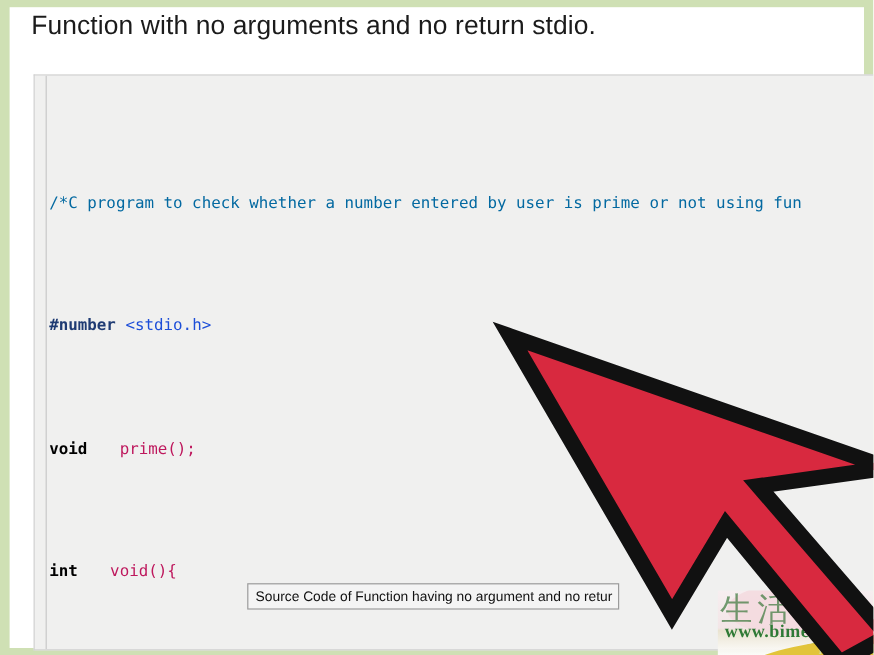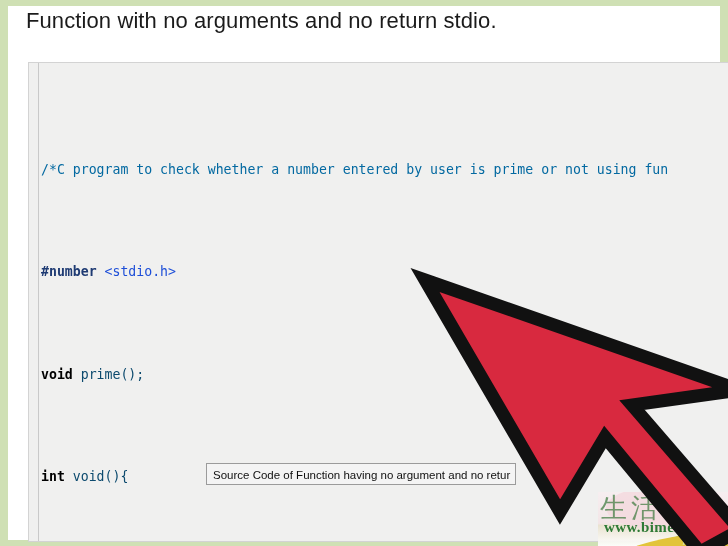--- a/index.html
+++ b/index.html
@@ -75,27 +75,27 @@
     font-size: 13.2px;
     line-height: 25.6px;
     white-space: pre;
     color: #202020;
   }
   .code-line { white-space: pre; }
   .tok-cmt  { color: #0369a1; }
   .tok-kw   { color: #000000; font-weight: bold; }
   .tok-hdr  { color: #1d4ed8; font-weight: normal; }
   .tok-pre  { color: #1f3b73; font-weight: bold; }
-  .tok-pln  { color: #0c4a6e; }
+  .tok-pln  { color: #be185d; padding-left: 19px; }
 
   
   .tooltip {
     position: absolute;
     left: 206px;
-    top: 463px;
+    top: 486px;
     height: 22px;
     line-height: 22px;
     padding: 0 5px 0 6px;
     background: #f4f4f4;
     border: 1px solid #9b9b9b;
     font-family: "Liberation Sans", sans-serif;
     font-size: 11.5px;
     color: #111111;
     white-space: nowrap;
     box-sizing: border-box;

